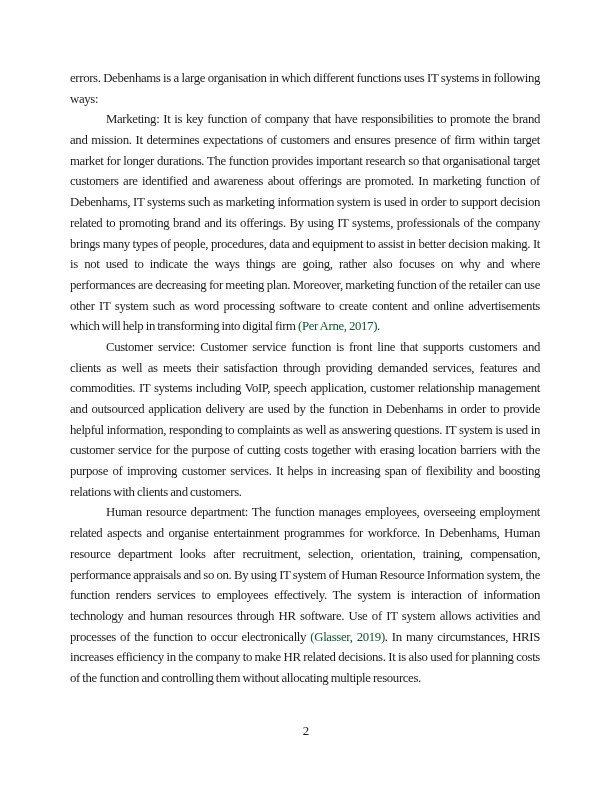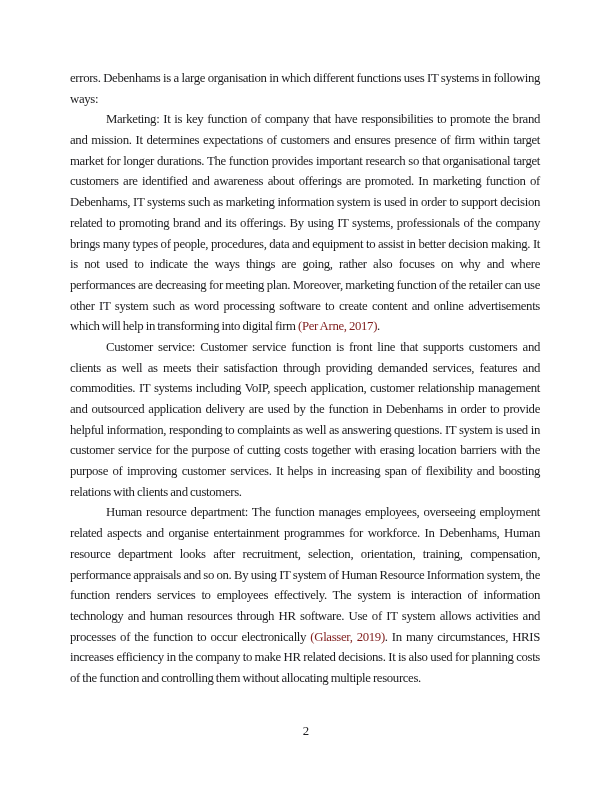--- a/index.html
+++ b/index.html
@@ -32,21 +32,21 @@
     letter-spacing: -0.35px;
     word-spacing: -0.5px;
   }
   p.body-paragraph.first {
     text-indent: 0;
   }
   .lead {
     font-weight: normal;
   }
   .citation {
-    color: #7f1d1d;
+    color: #14532d;
   }
   .page-number {
     position: absolute;
     top: 721px;
     left: 0;
     width: 612px;
     text-align: center;
     font-size: 12.8px;
     line-height: 20.68px;
     color: #1c1c1e;

